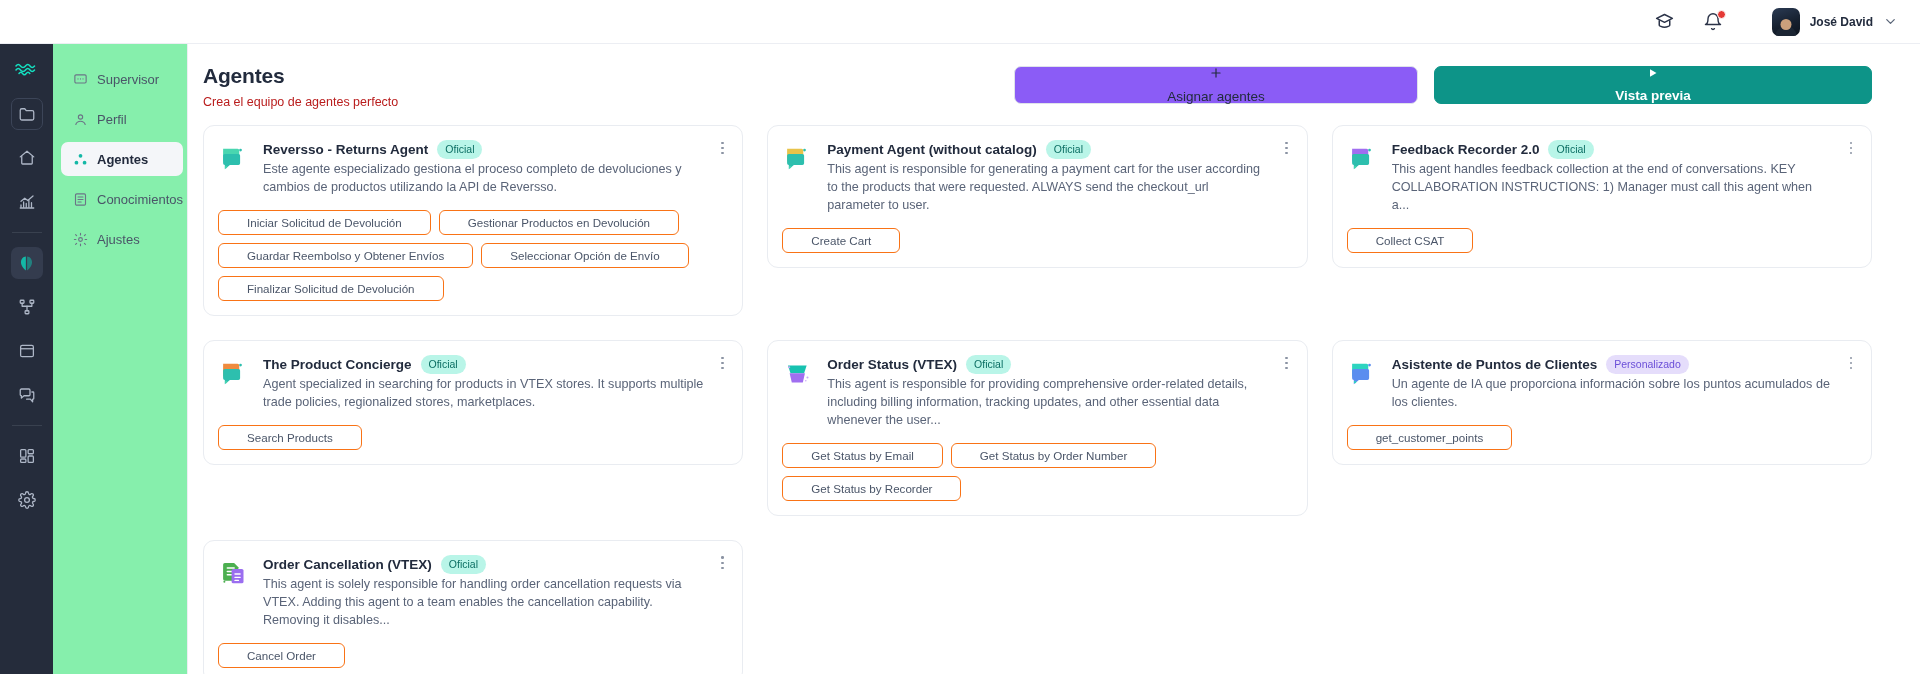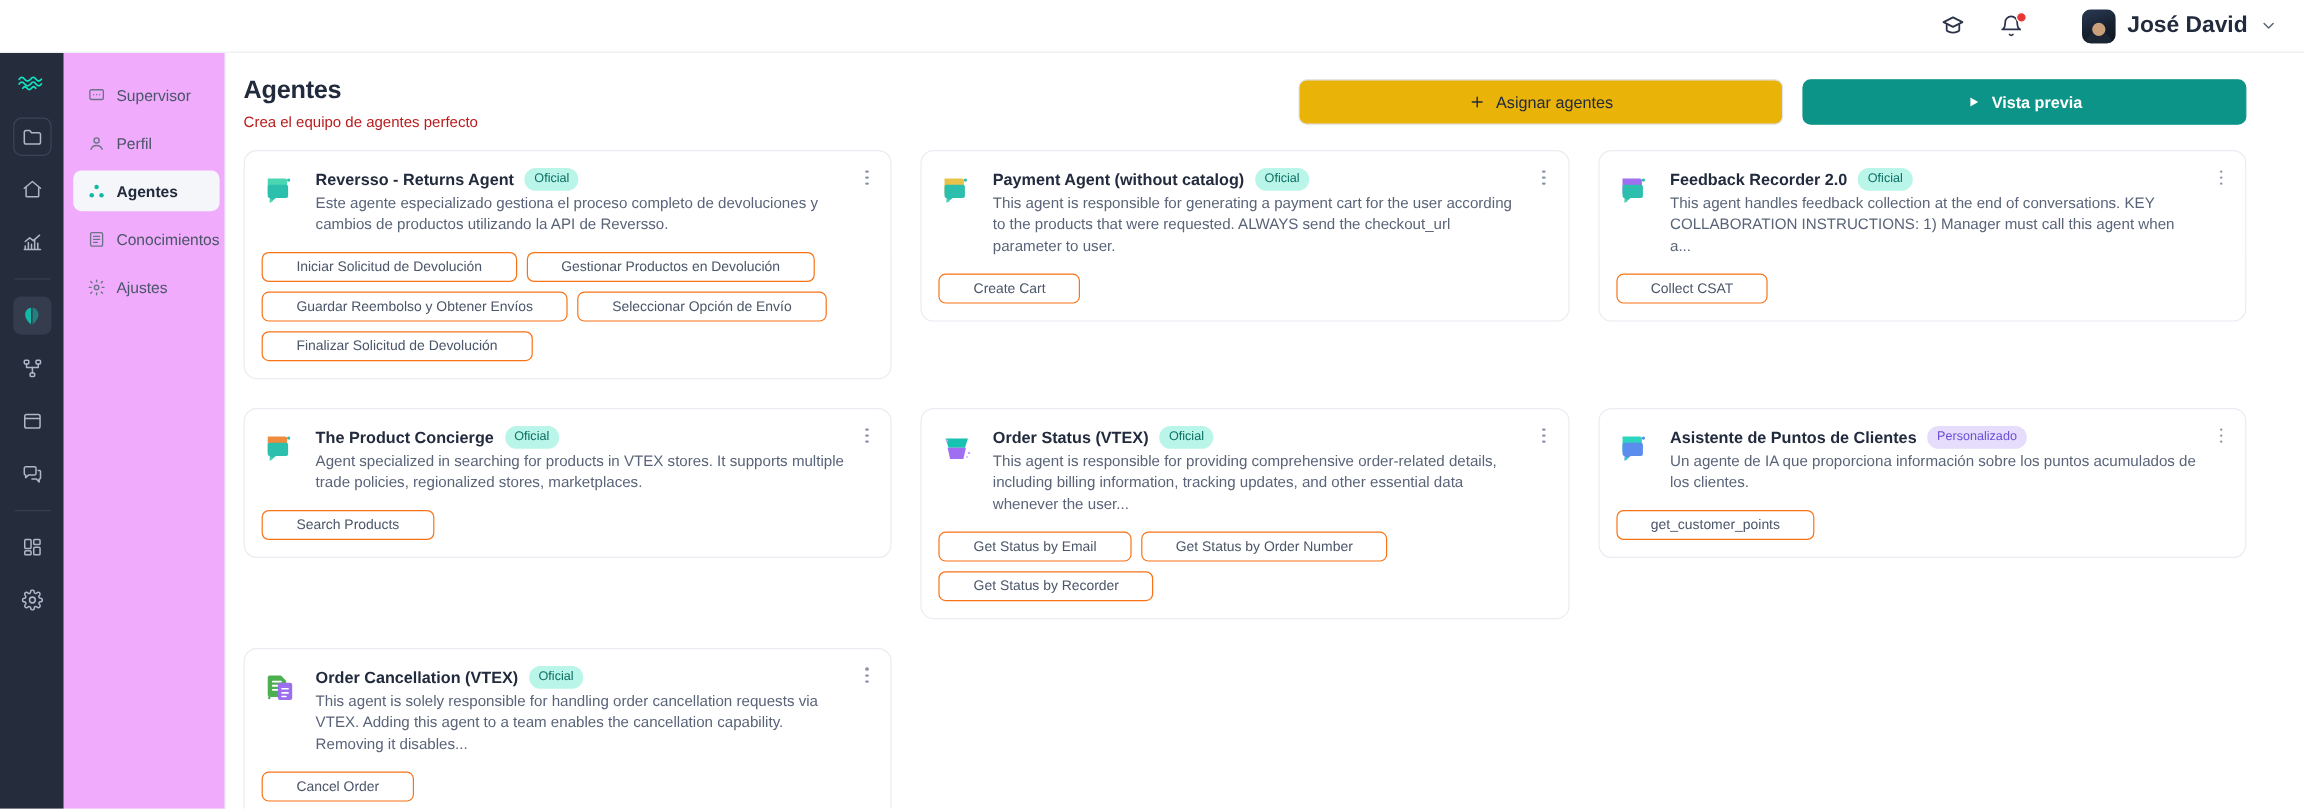--- a/index.html
+++ b/index.html
@@ -40,21 +40,21 @@
     transform: translateX(-50%);
     width: 11px; height: 11px; border-radius: 50%;
     background: #caa07c;
   }
   .avatar::before {
     content:""; position:absolute; left:50%; bottom:-2px;
     transform: translateX(-50%);
     width: 22px; height: 12px; border-radius: 11px 11px 0 0;
     background: #1b2533;
   }
-  .user-name { font-size: 19px; color: #222b3d; font-weight: 600; white-space: nowrap; }
+  .user-name { font-size: 12px; color: #222b3d; font-weight: 600; white-space: nowrap; }
   .chev { color: #5a6578; display: flex; }
 
   
   .shell { flex: 1 1 auto; display: flex; min-height: 0; }
 
   
   .rail {
     width: 53px; flex: 0 0 53px;
     background: #252c3b;
     display: flex; flex-direction: column; align-items: center;
@@ -67,21 +67,21 @@
     display: flex; align-items: center; justify-content: center;
     border-radius: 7px; color: #aeb7c7; cursor: pointer;
   }
   .rail-item.boxed { border: 1px solid #3c4558; }
   .rail-item.active { background: #343c4e; color: #14b8a6; }
   .rail-sep { width: 30px; height: 1px; background: #39414f; margin: 2px 0 14px 0; }
 
   
   .subnav {
     width: 135px; flex: 0 0 135px;
-    background: #f0abfc;
+    background: #86efac;
     border-right: 1px solid #eceef3;
     padding-top: 18px;
   }
   .nav-item {
     display: flex; align-items: center; gap: 9px;
     height: 34px; padding: 0 8px 0 12px;
     margin: 0 4px 6px 8px;
     border-radius: 7px; cursor: pointer;
     color: #4a5568; font-size: 13px;
   }
@@ -100,24 +100,24 @@
   .page-head-inner { padding-left: 0; }
   .page-title { font-size: 21px; font-weight: 700; color: #222b3d; letter-spacing: -0.2px; }
   .page-sub { font-size: 12.5px; color: #b91c1c; margin-top: 7px; }
   .head-actions { display: flex; gap: 16px; align-items: center; margin-top: 2px; }
   .btn {
     height: 38px; border-radius: 7px; font-size: 13.5px;
     display: inline-flex; align-items: center; justify-content: center; gap: 9px;
     cursor: pointer; white-space: nowrap;
   }
   .btn-outline {
-    width: 404px; background: #eab308; border: 1px solid #dfe3ea; color: #222b3d;
+    width: 404px; background: #8b5cf6; border: 1px solid #dfe3ea; color: #222b3d; flex-direction: column;
   }
   .btn-primary {
-    width: 370px; background: #0d9488; border: 1px solid #0d9488; color: #fff; font-weight: 600;
+    width: 438px; background: #0d9488; border: 1px solid #0d9488; color: #fff; font-weight: 600; flex-direction: column;
   }
 
   
   .grid-wrap { flex: 1 1 auto; overflow: hidden; padding: 16px 48px 0 15px; }
   .grid {
     display: grid;
     grid-template-columns: repeat(3, 1fr);
     column-gap: 17px; row-gap: 15px;
     align-items: start;
     gap: 24px;

